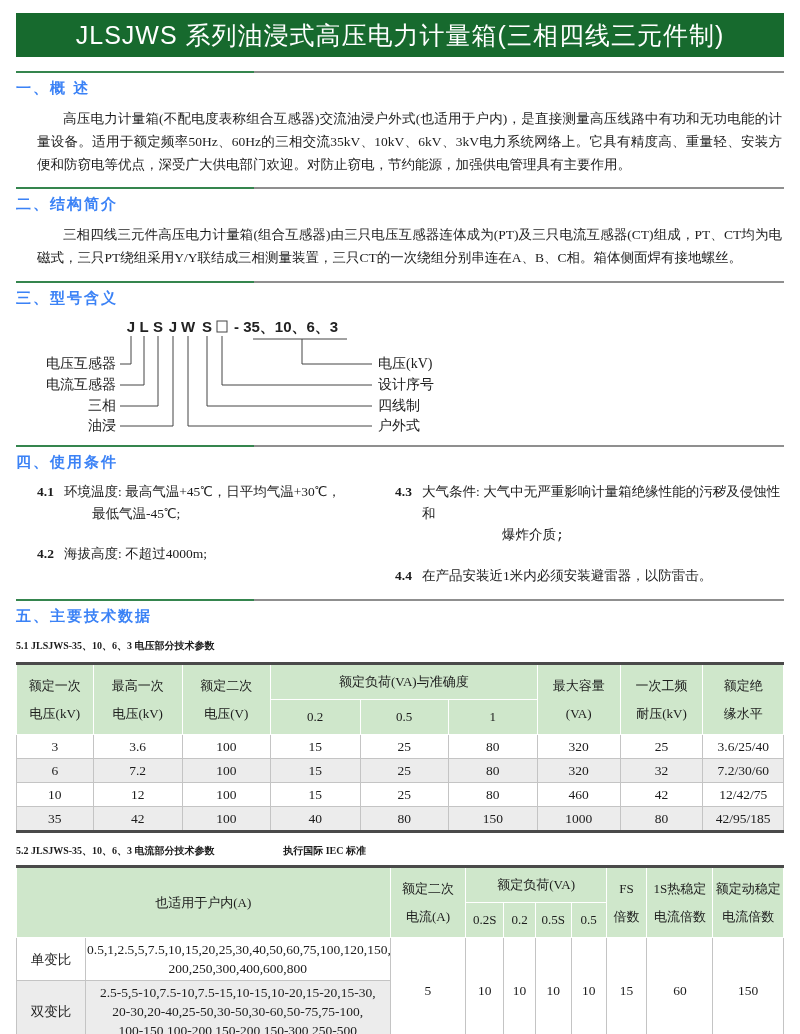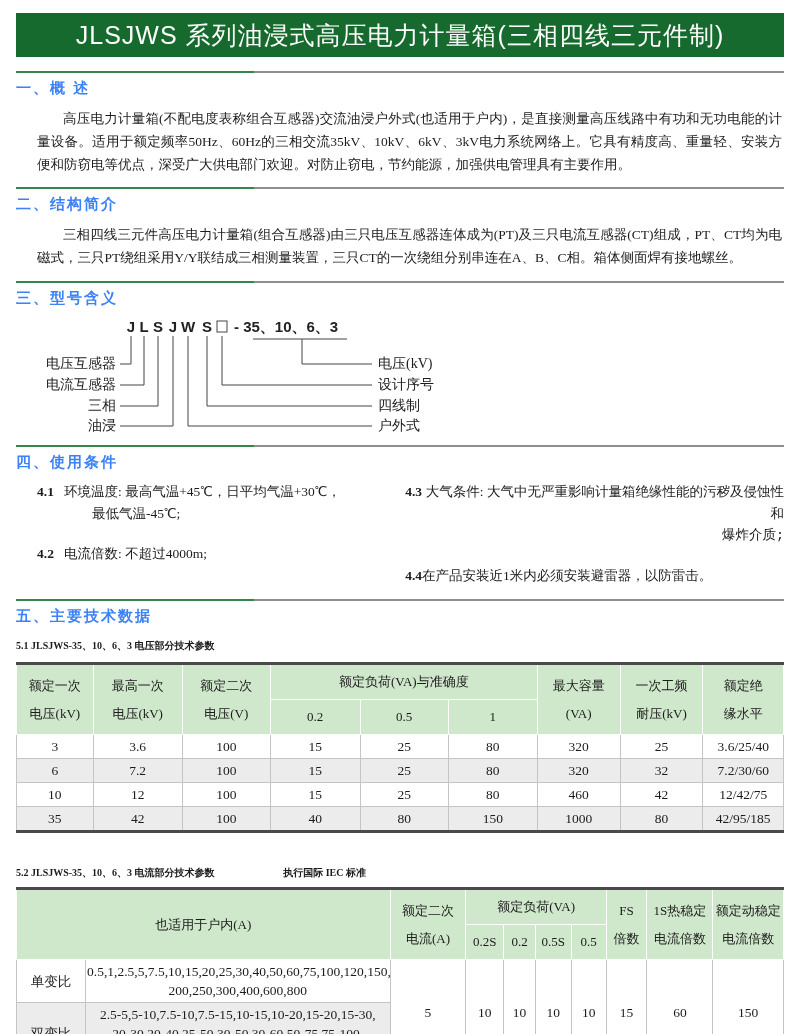--- a/index.html
+++ b/index.html
@@ -30,21 +30,21 @@
   .diagram { margin: 2px 0 4px; }
   .diagram svg { display: block; }
   .diagram text { font-family: "Liberation Serif", serif; font-size: 14px; fill: #1c1c1c; }
   .diagram text.code { font-family: "Liberation Sans", sans-serif; font-weight: bold; font-size: 15px; fill: #222; }
   .diagram line { stroke: #444; stroke-width: 1; }
 
   
   .cond-wrap { display: flex; margin-left: 21px; font-size: 13.5px; line-height: 22px; margin-top: 4px; }
   .cond-col { display: flex; flex-direction: column; gap: 18px; }
   .cond-col.left  { width: 358px; }
-  .cond-col.right { flex: 1; text-align: right; }
+  .cond-col.right { flex: 1; }
   .cond-item { display: flex; }
   .cond-num { font-weight: bold; width: 27px; flex: none; }
   .pad-sm { padding-left: 28px; }
   .pad-lg { padding-left: 80px; font-family: Liberation Mono, monospace; }
 
   
   .tbl-title { font-weight: bold; font-size: 10px; margin: 13px 0 0; }
   .tbl-title .sub { font-weight: bold; margin-left: 66px; }
   table { border-collapse: collapse; width: 768px; table-layout: fixed;
           border-top: 3px solid #4a4a4a; border-bottom: 3px solid #4a4a4a; }
@@ -132,21 +132,21 @@
       <div class="cond-item">
         <span class="cond-num">4.1</span>
         <div>
           <div>环境温度: 最高气温+45℃，日平均气温+30℃，</div>
           <div class="pad-sm">最低气温-45℃;</div>
         </div>
       </div>
       <div class="cond-item">
         <span class="cond-num">4.2</span>
         <div>
-          <div>电流倍数: 不超过4000m;</div>
+          <div>海拔高度: 不超过4000m;</div>
         </div>
       </div>
     </div>
     <div class="cond-col right">
       <div class="cond-item">
         <span class="cond-num">4.3</span>
         <div>
           <div>大气条件: 大气中无严重影响计量箱绝缘性能的污秽及侵蚀性和</div>
           <div class="pad-lg">爆炸介质;</div>
         </div>
@@ -237,21 +237,21 @@
       <td>40</td>
       <td>80</td>
       <td>150</td>
       <td>1000</td>
       <td>80</td>
       <td>42/95/185</td>
     </tr>
   </tbody>
     </table>
 
-  <div class="tbl-title" style="margin-top:33px">
+  <div class="tbl-title" style="margin-top:11px">
     <span>5.2 JLSJWS-35、10、6、3 电流部分技术参数</span>
     <span class="sub">执行国际 IEC 标准</span>
   </div>
   <table class="tbl2">
     <colgroup>
       <col style="width:9%">
         <col style="width:39.7%">
         <col style="width:9.9%">
       <col style="width:4.9%">
         <col style="width:4.2%">

